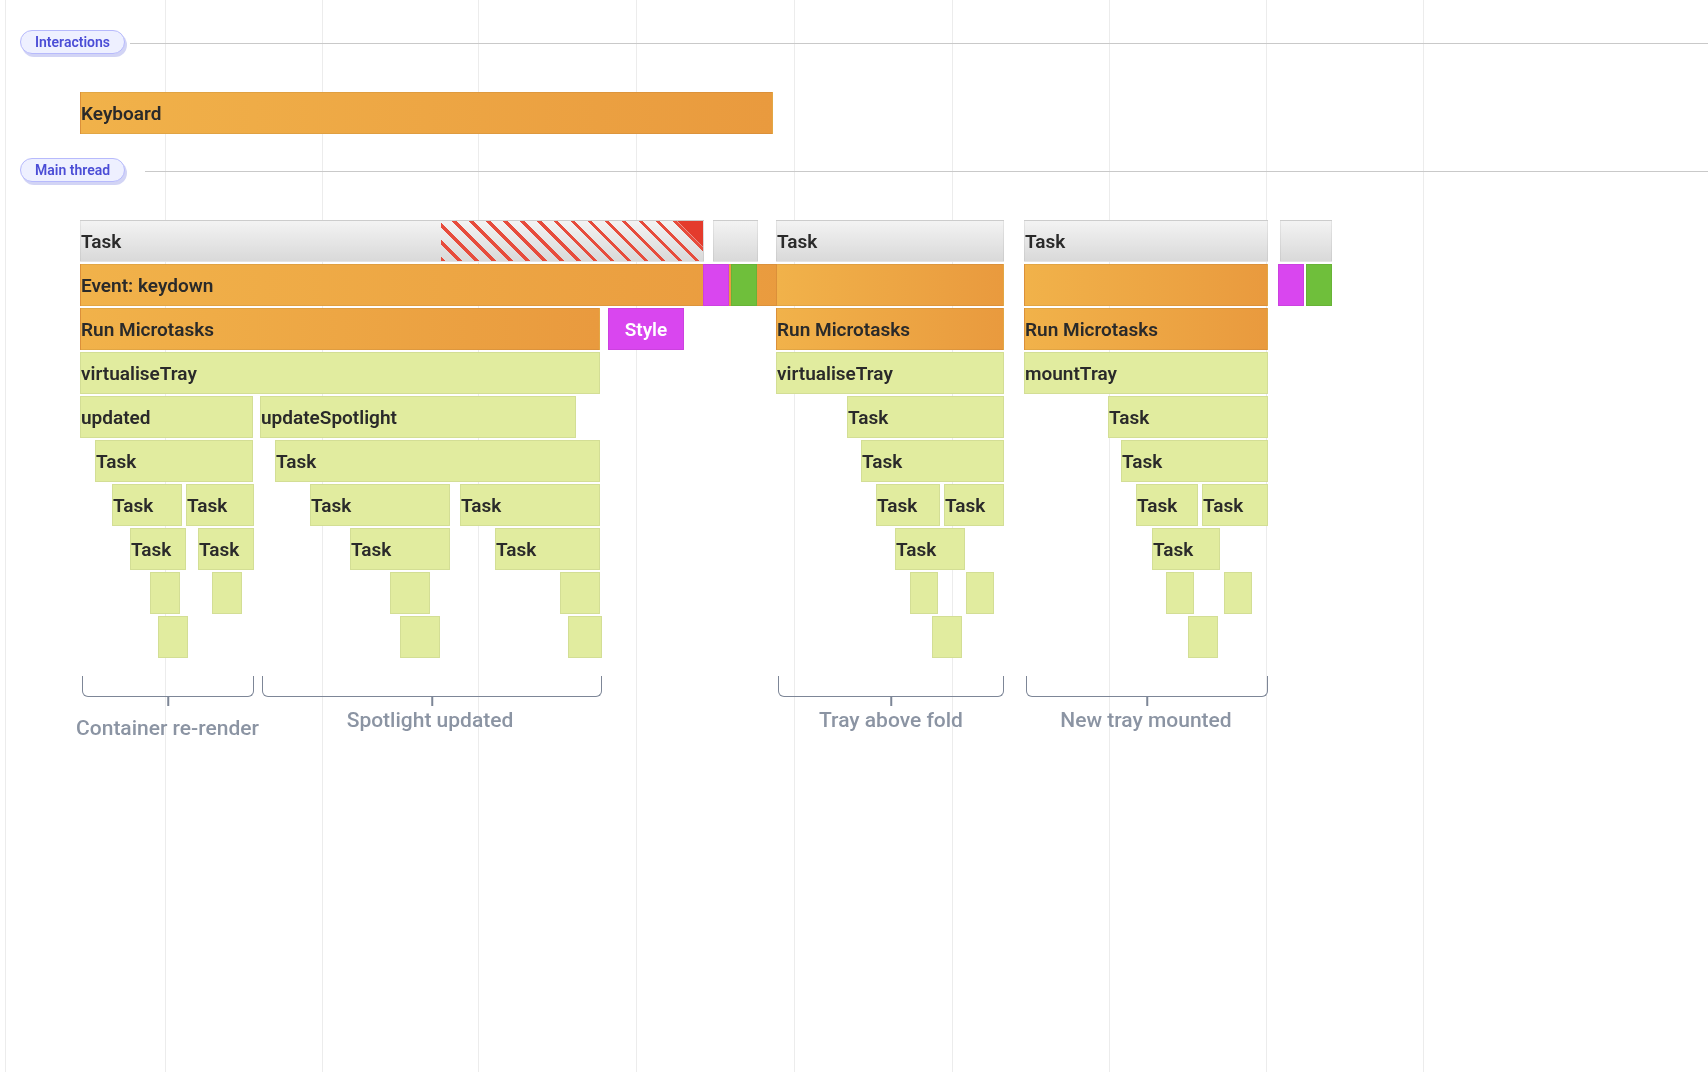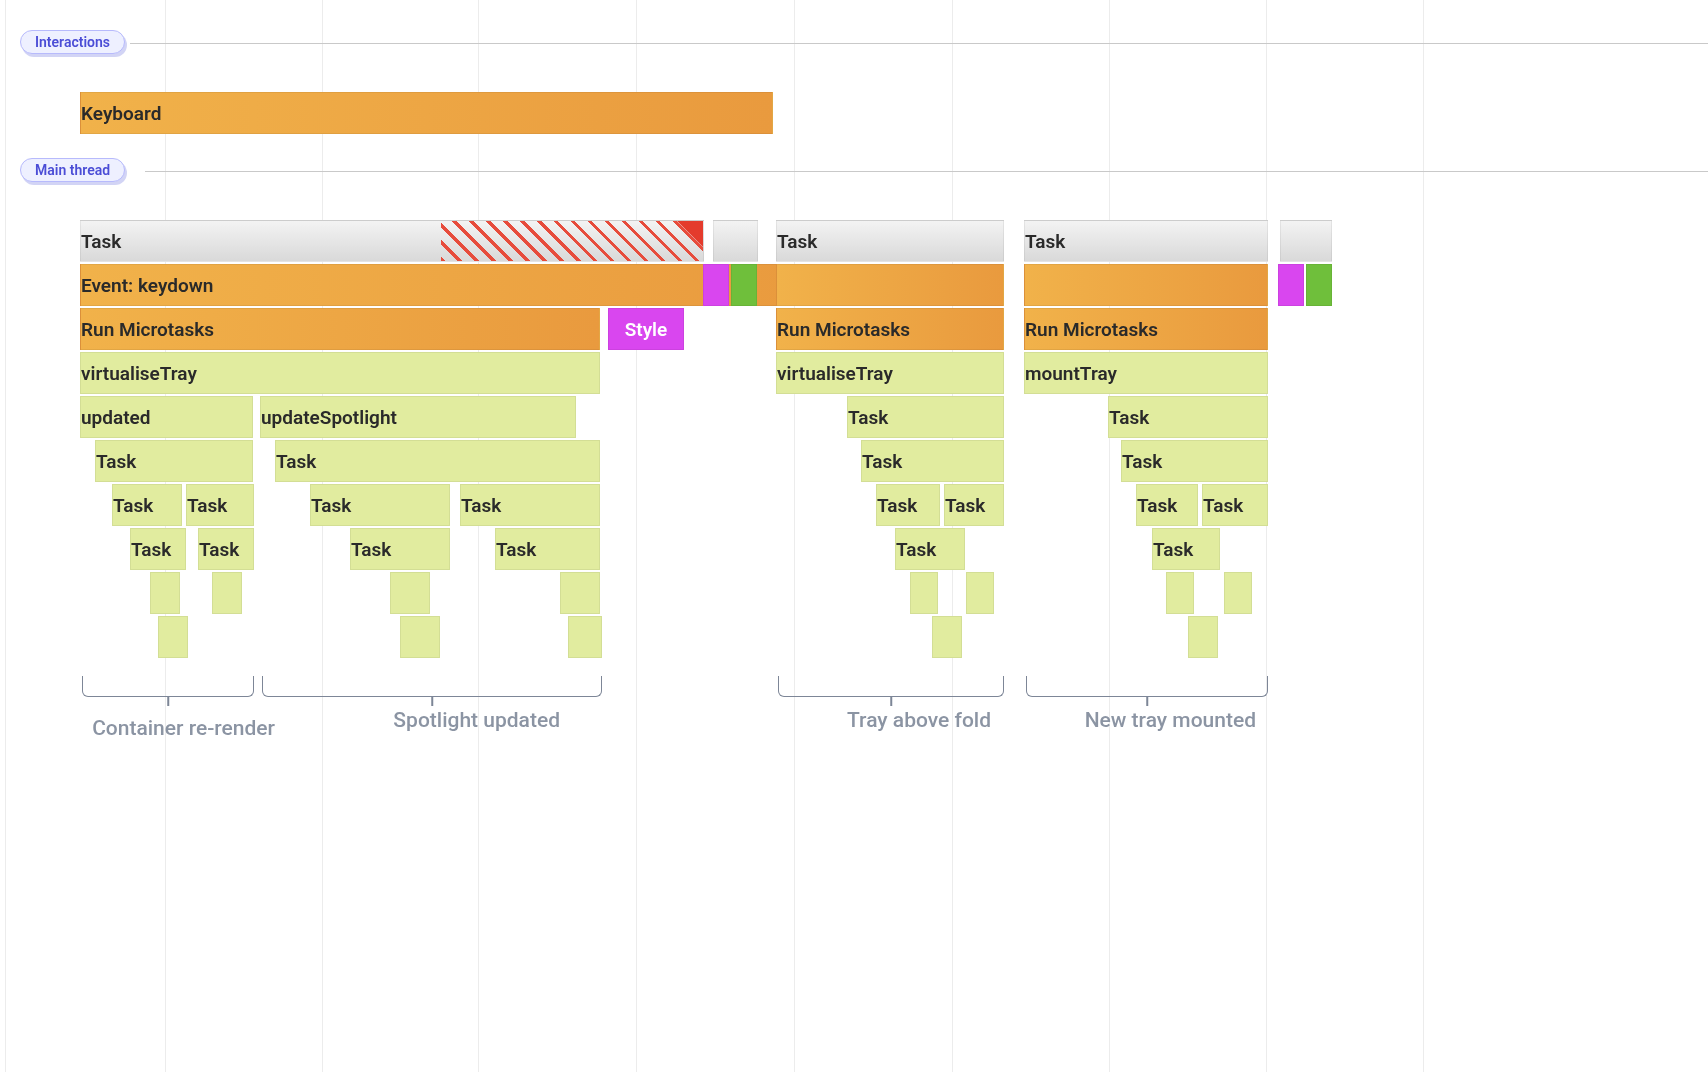--- a/index.html
+++ b/index.html
@@ -17,21 +17,21 @@
   .grey{background:linear-gradient(#f3f3f3,#d9d9d9)}
   .purple{background:#d946ef;color:#fff}
   .green-sm{background:#6fbf3b}
   .lime{background:#e1ec9f}
   
   .hatch{position:absolute;top:0;bottom:0;background:repeating-linear-gradient(45deg,#e74c3c 0,#e74c3c 3px,transparent 3px,transparent 12px)}
   .hatch-tri{position:absolute;width:0;height:0;border-style:solid;border-width:0 26px 26px 0;border-color:transparent #e43b2c transparent transparent;top:0;right:0}
   
   .bracket{position:absolute;border:1.5px solid #7d8697;border-top:none;border-radius:0 0 6px 6px;height:20px;z-index:2}
   .bracket::after{content:"";position:absolute;left:50%;bottom:-10px;width:1.5px;height:10px;background:#7d8697;transform:translateX(-50%)}
-  .bracket-label{position:absolute;color:#8b94a3;font-size:21px;font-weight:500;text-align:right;z-index:2}
+  .bracket-label{position:absolute;color:#8b94a3;font-size:21px;font-weight:500;text-align:center;z-index:2}
 </style>
 </head>
 <body>
 
 <div class="canvas">
 
   <div id="grid-host">
       <div class="gridline" style="left: 5px;"></div>
       <div class="gridline" style="left: 165px;"></div>
       <div class="gridline" style="left: 322px;"></div>

